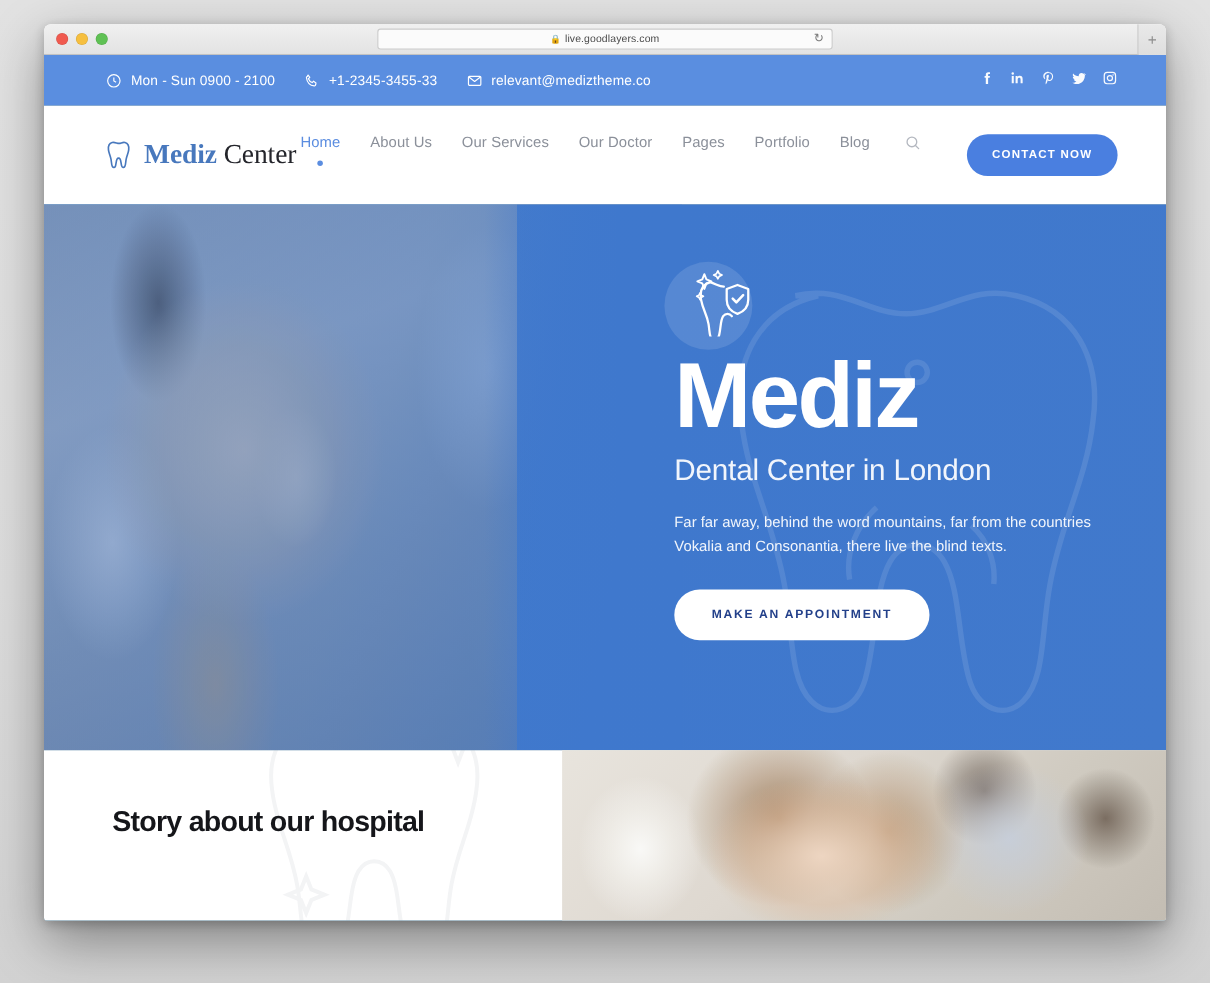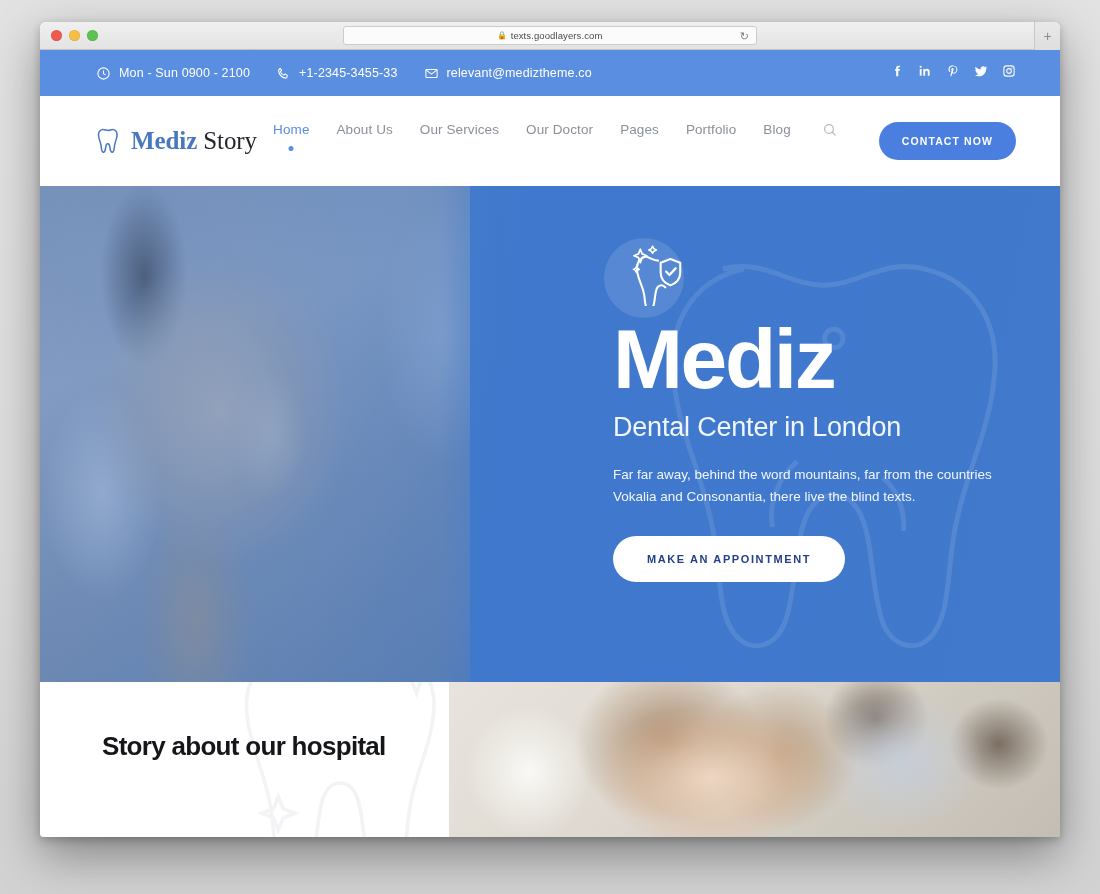--- a/index.html
+++ b/index.html
@@ -221,21 +221,21 @@
 
   
   .story {
     position: relative;
     display: flex;
     height: 155px;
     background: #fff;
   }
   .story-left {
     position: relative;
-    width: 409px;
+    width: 471px;
     padding: 49px 0 0 62px;
     overflow: hidden;
   }
   .story-wm {
     position: absolute;
     left: 185px; top: -52px;
     width: 240px; height: 250px;
     opacity: .055;
     pointer-events: none;
   }
@@ -282,21 +282,21 @@
 <div class="browser">
 
   <div class="chrome-bar">
     <div class="traffic">
       <span class="dot red"></span>
       <span class="dot yellow"></span>
       <span class="dot green"></span>
     </div>
     <div class="urlbar">
       <span class="lock">🔒</span>
-      <span>texts.goodlayers.com</span>
+      <span>live.goodlayers.com</span>
       <span class="reload">↻</span>
     </div>
     <div class="newtab">+</div>
   </div>
 
   <div class="viewport">
 
     <div class="topbar">
       <div class="topbar-left">
         <div class="tb-item">
@@ -352,21 +352,21 @@
         </a>
       </div>
     </div>
 
     <div class="header">
       <a class="logo">
         <svg width="26" height="32" viewBox="0 0 26 32" fill="none" stroke="#4878bd" stroke-width="1.5">
           <path d="M6 4.6C3.3 5.4 2.2 8 2.6 11.2c.4 3.1 1.6 5 2.3 8.4.5 2.4.3 5.2 1.3 6.8.8 1.3 2.3 1 2.8-.6.6-2 .6-4.8 1.4-6.2.7-1.2 2.1-1.2 2.8 0 .8 1.4.8 4.2 1.4 6.2.5 1.6 2 1.9 2.8.6 1-1.6.8-4.4 1.3-6.8.7-3.4 1.9-5.3 2.3-8.4.4-3.2-.7-5.8-3.4-6.6-2.2-.6-3.5.8-5.4.8S8.2 4 6 4.6z"></path>
         </svg>
         <span class="logo-text">
-          <span class="b">Mediz</span><span>&nbsp;</span><span class="d">Story</span>
+          <span class="b">Mediz</span><span>&nbsp;</span><span class="d">Center</span>
         </span>
       </a>
 
       <nav class="nav">
         <a class="nav-item active">Home</a>
         <a class="nav-item">About Us</a>
         <a class="nav-item">Our Services</a>
         <a class="nav-item">Our Doctor</a>
         <a class="nav-item">Pages</a>
         <a class="nav-item">Portfolio</a>

